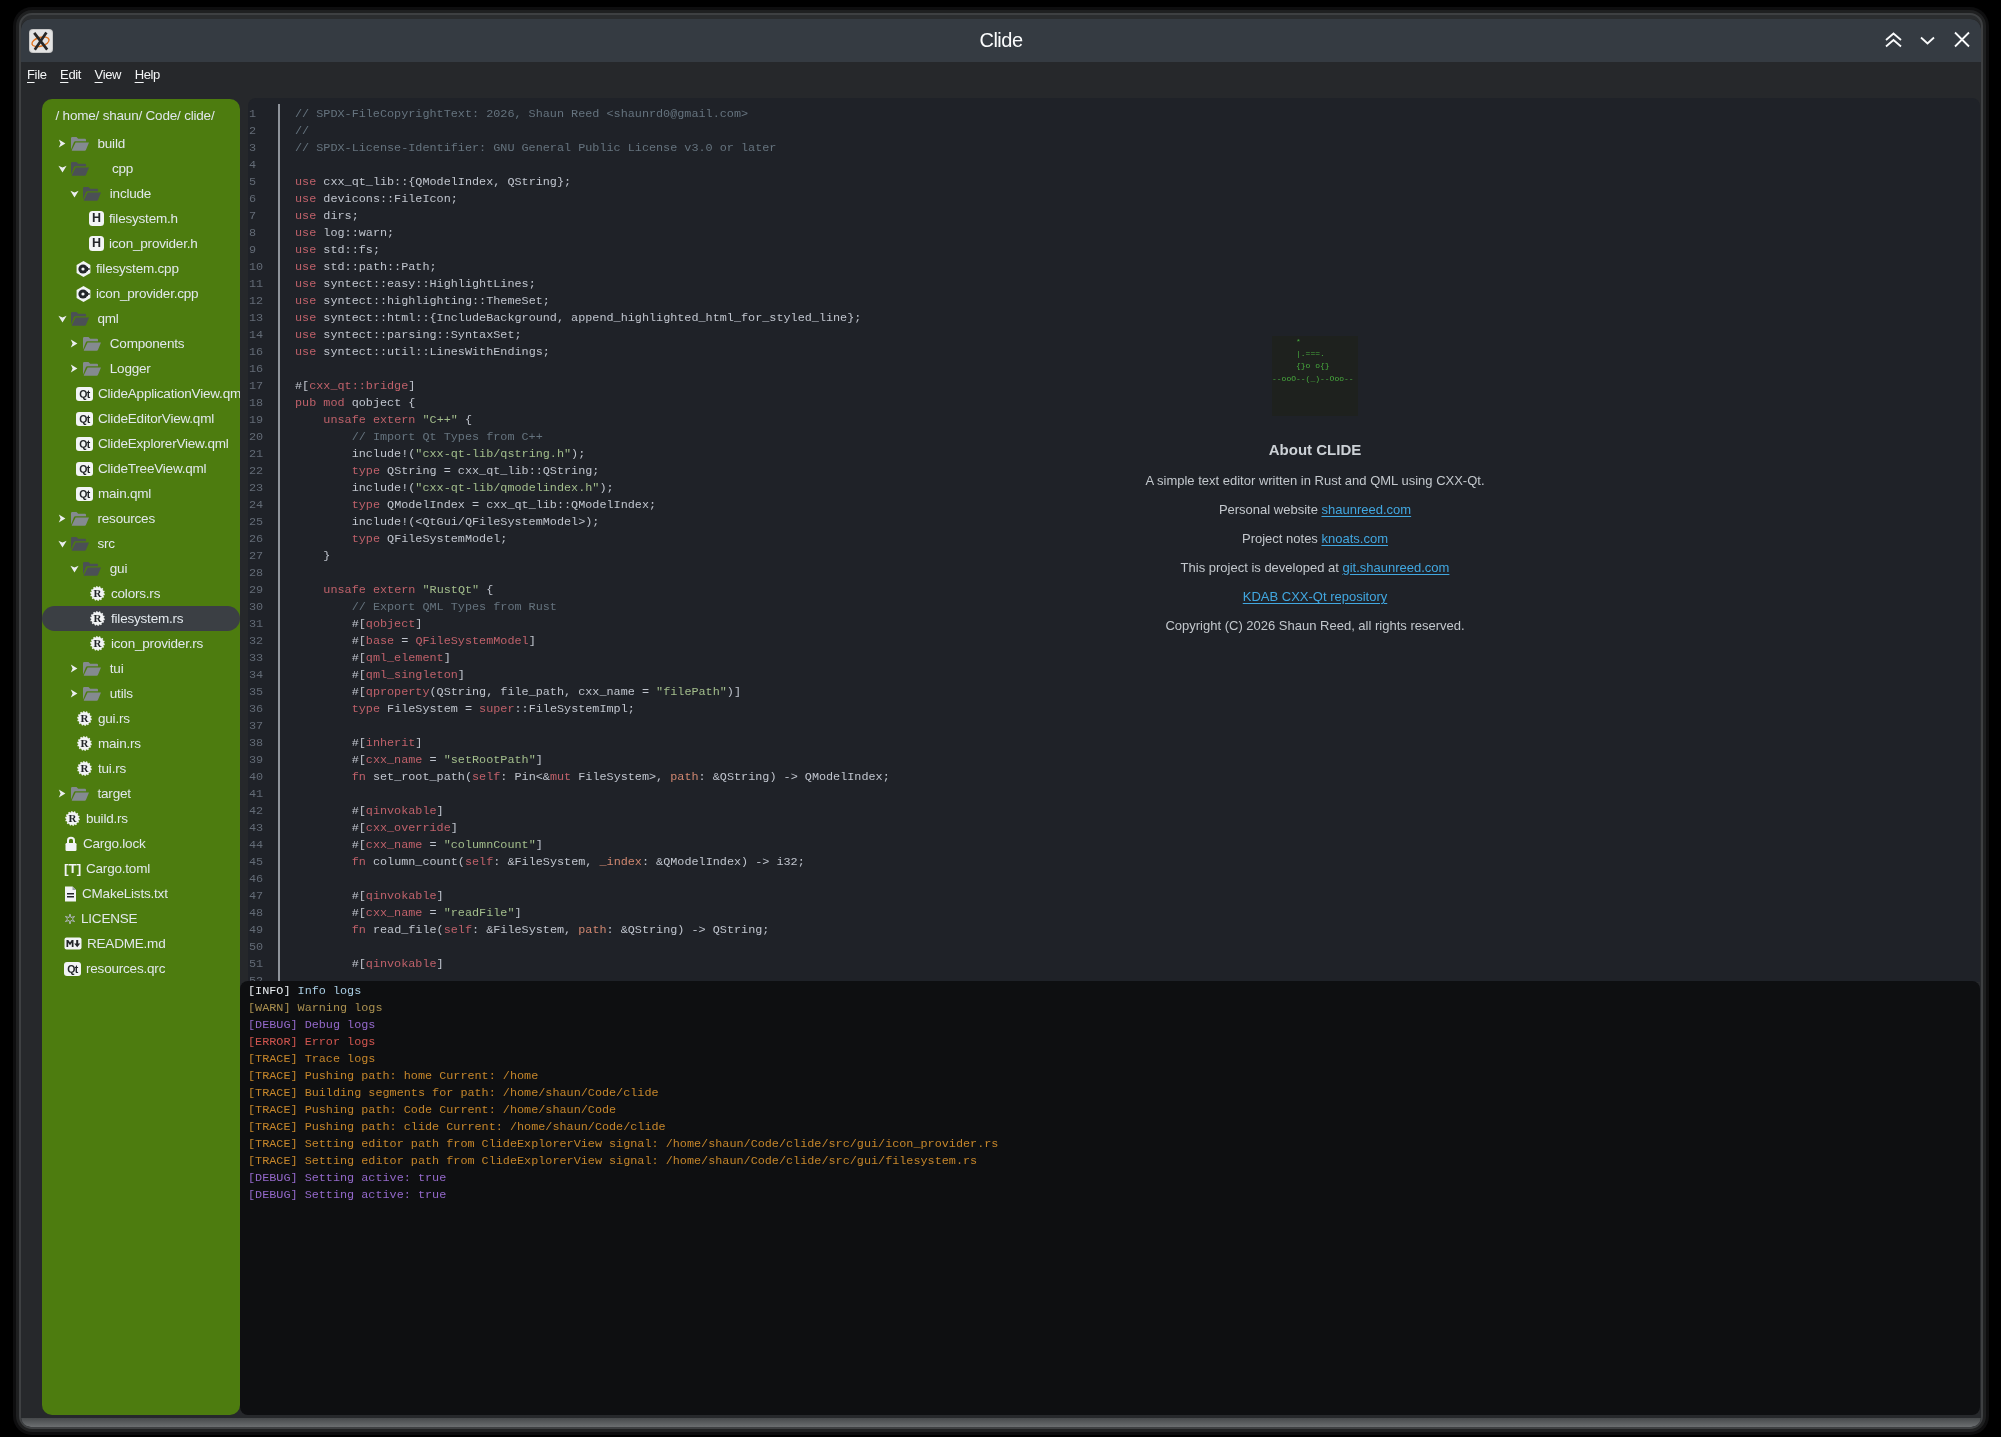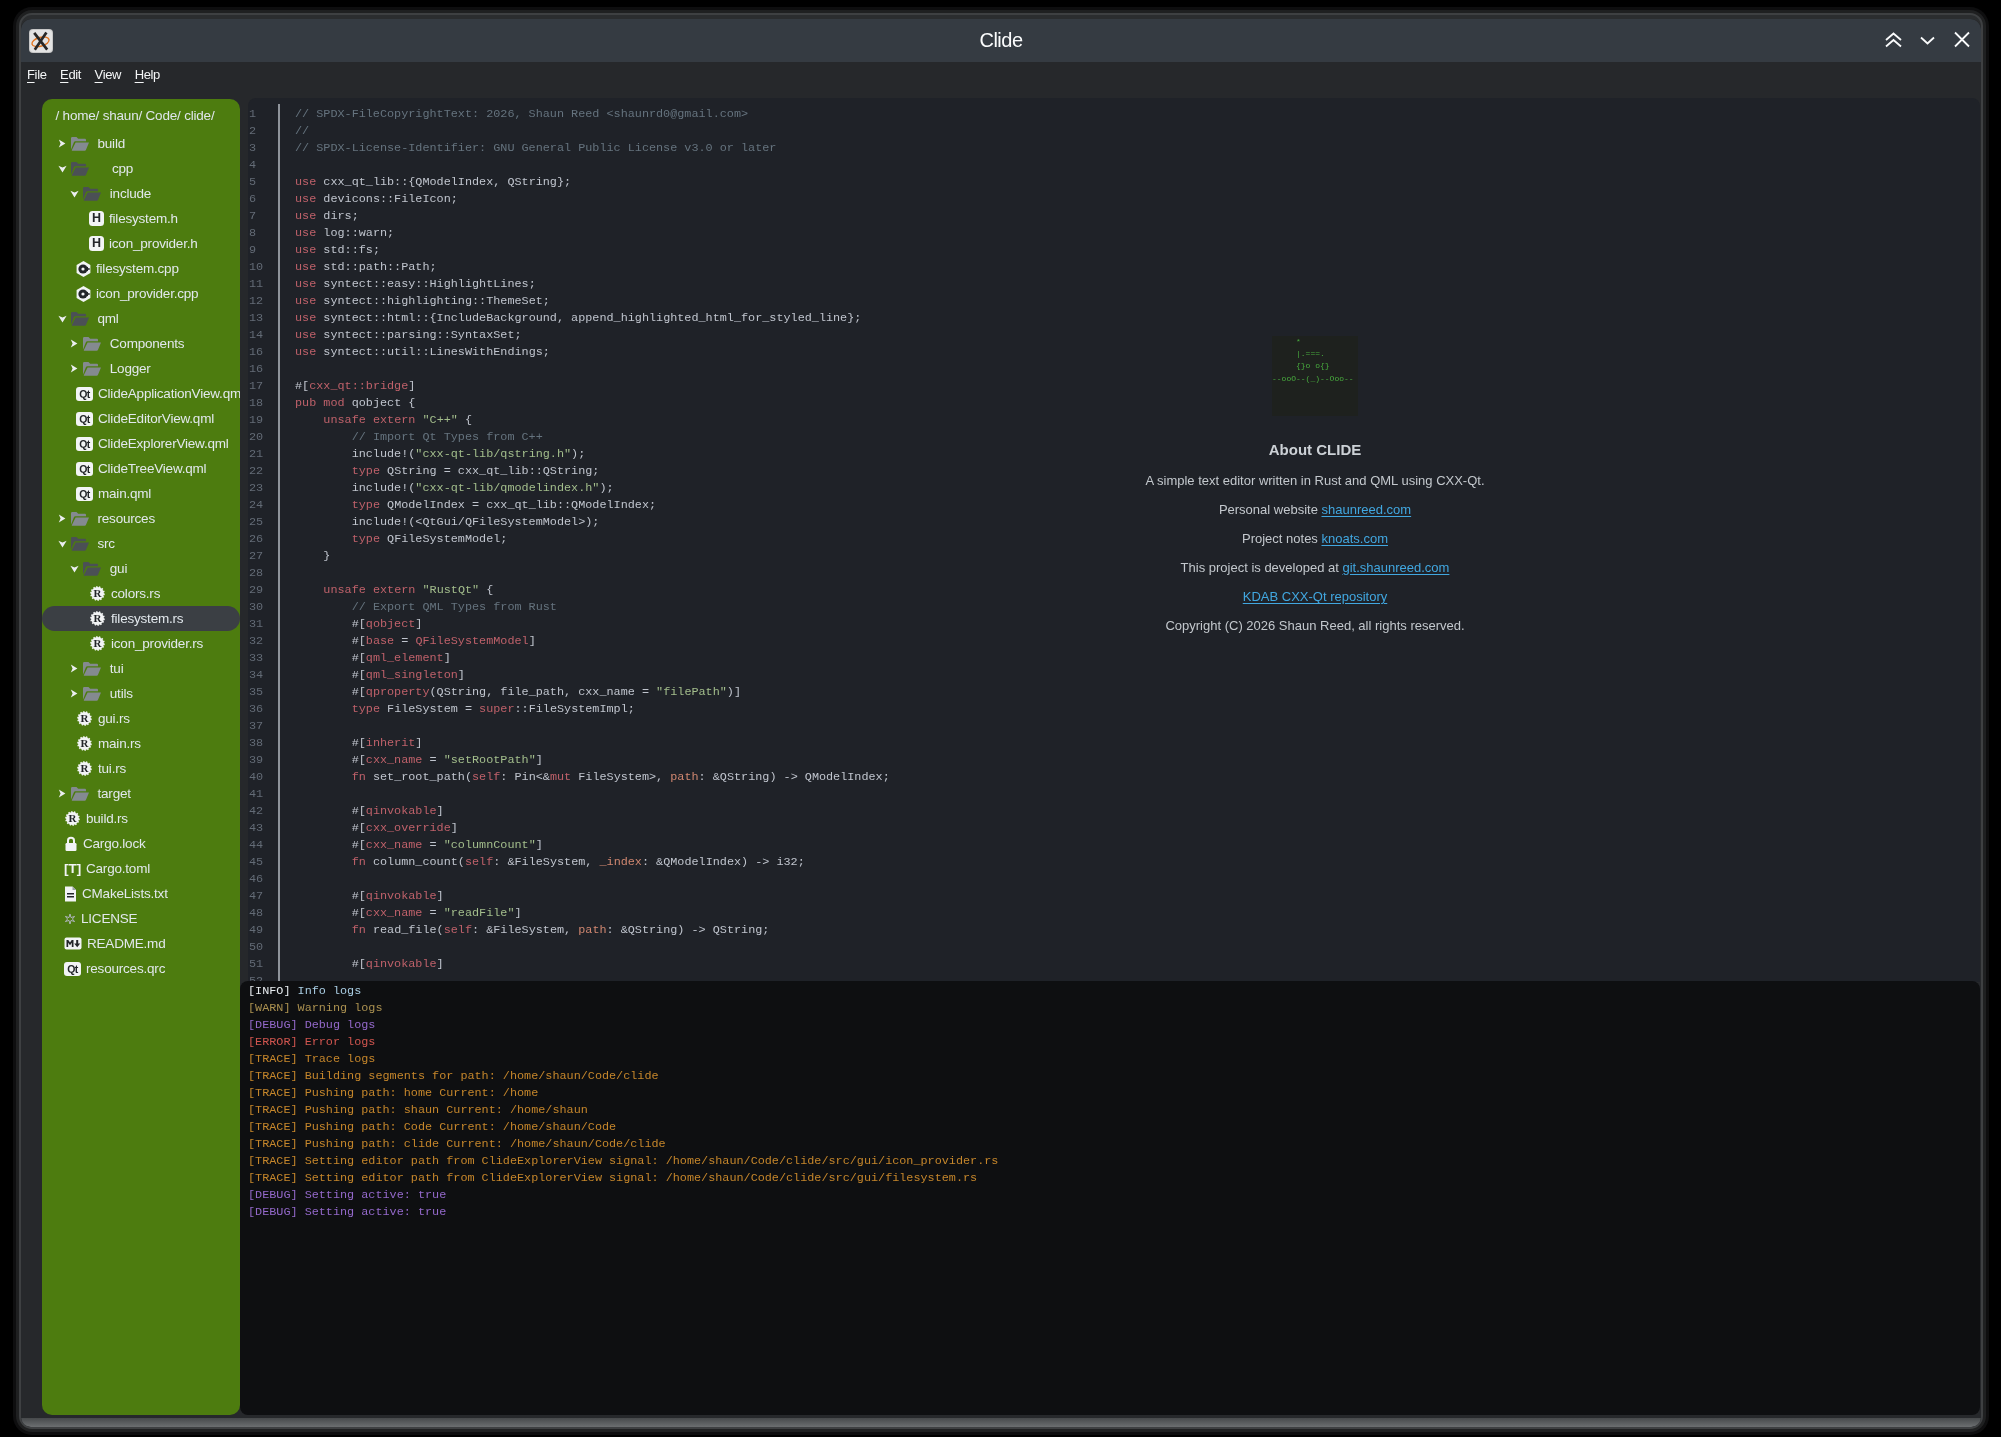--- a/index.html
+++ b/index.html
@@ -493,23 +493,22 @@
       <div class="abt" style="top:491px"><span class="lnk">KDAB CXX-Qt repository</span></div>
       <div class="abt" style="top:520px">Copyright (C) 2026 Shaun Reed, all rights reserved.</div>
     </div>
   </div>
   <div id="log">
       <div class="gl"><i style="color:#e8edf0">[INFO]</i><i style="color:#a9cde3"> Info logs</i></div>
       <div class="gl"><i style="color:#ab9150">[WARN] Warning logs</i></div>
       <div class="gl"><i style="color:#9469cb">[DEBUG] Debug logs</i></div>
       <div class="gl"><i style="color:#d0554f">[ERROR] Error logs</i></div>
       <div class="gl"><i style="color:#c5862b">[TRACE] Trace logs</i></div>
+      <div class="gl"><i style="color:#c5862b">[TRACE] Pushing path: home Current: /home</i></div>
       <div class="gl"><i style="color:#c5862b">[TRACE] Building segments for path: /home/shaun/Code/clide</i></div>
-      <div class="gl"><i style="color:#c5862b">[TRACE] Pushing path: home Current: /home</i></div>
-      <div class="gl"><i style="color:#c5862b">[TRACE] Pushing path: shaun Current: /home/shaun</i></div>
       <div class="gl"><i style="color:#c5862b">[TRACE] Pushing path: Code Current: /home/shaun/Code</i></div>
       <div class="gl"><i style="color:#c5862b">[TRACE] Pushing path: clide Current: /home/shaun/Code/clide</i></div>
       <div class="gl"><i style="color:#c5862b">[TRACE] Setting editor path from ClideExplorerView signal: /home/shaun/Code/clide/src/gui/icon_provider.rs</i></div>
       <div class="gl"><i style="color:#c5862b">[TRACE] Setting editor path from ClideExplorerView signal: /home/shaun/Code/clide/src/gui/filesystem.rs</i></div>
       <div class="gl"><i style="color:#9469cb">[DEBUG] Setting active: true</i></div>
       <div class="gl"><i style="color:#9469cb">[DEBUG] Setting active: true</i></div>
     </div>
   <div id="bstrip"></div>
 </div>
 

